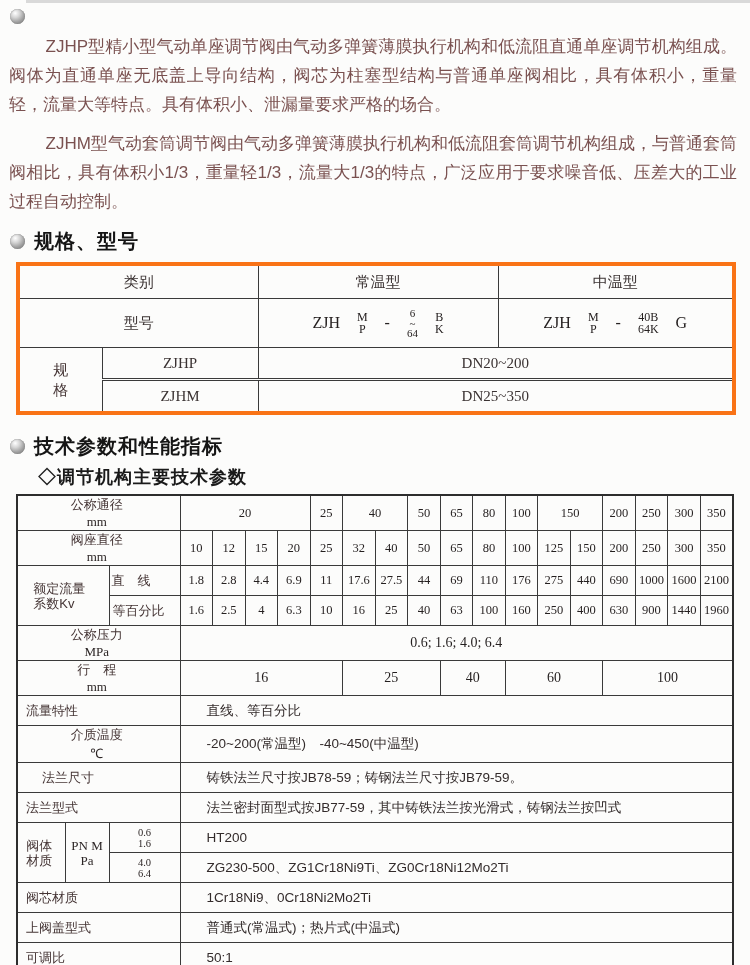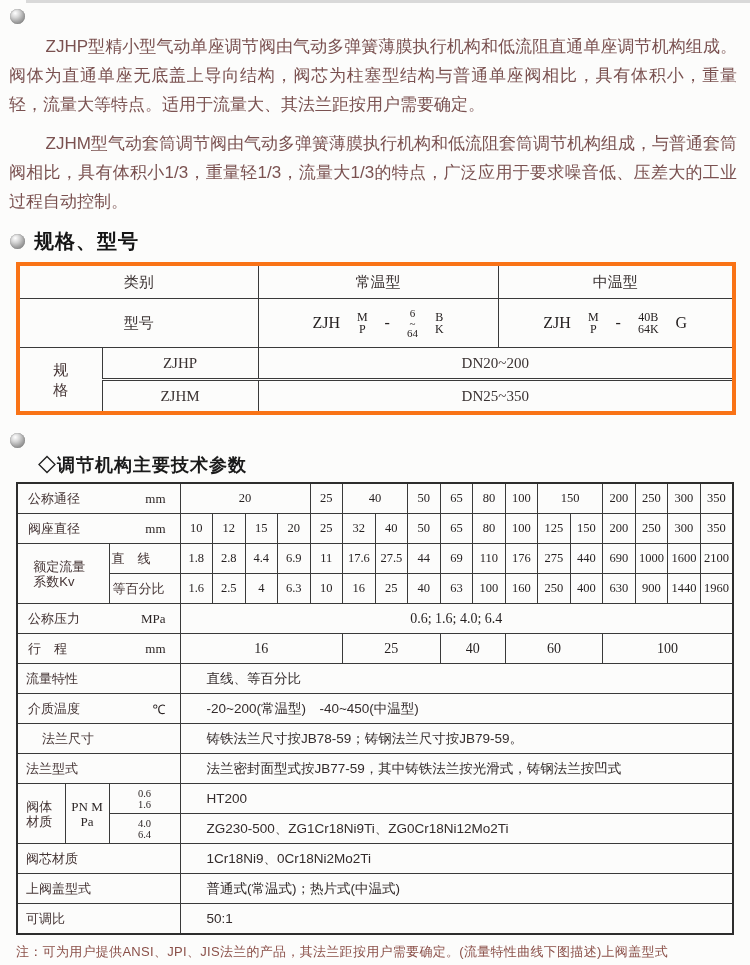--- a/index.html
+++ b/index.html
@@ -38,41 +38,41 @@
   .model{font-family:"Liberation Serif", serif;font-size:16px;color:#262121;
     display:inline-flex;align-items:center;gap:17px;justify-content:center;}
   .stk{display:inline-flex;flex-direction:column;justify-content:center;
     font-size:12px;line-height:12px;text-align:center;}
   .stk3{font-size:11px;line-height:10px;}
 
   .t2{width:718px;margin-top:5px;border:2px solid #2d2d2d;font-size:13px;}
   .t2 td{height:29px;padding:0 2px;}
   .t2 .num{font-family:"Liberation Serif", serif;font-size:12.5px;text-align:center;color:#241f1f;padding:0 1px;}
   .t2 .lb{color:#443434;text-align:left;}
-  .lbflex{display:flex;justify-content:space-between;align-items:center;padding:0 12px 0 8px;}
+  .lbflex{display:flex;justify-content:space-between;align-items:center;padding:0 12px 0 8px;flex-direction:column;}
   .lbflex .unit{font-family:"Liberation Serif", serif;color:#2c2525;}
   .t2 .val{text-align:left;padding-left:26px;color:#332b2b;font-size:13.5px;}
   .wrap2{word-break:break-all;line-height:15px;margin:0 auto;color:#443434;}
   .w2a{width:4.6em;}
   .w2b{width:2.6em;text-align:center;font-family:"Liberation Serif", serif;color:#2c2525;}
   .pnr{font-family:"Liberation Serif", serif;font-size:10.5px;line-height:11px;
     width:2.2em;margin:0 auto;word-break:break-all;text-align:center;color:#2c2525;}
   .kvlbl{padding-left:6px;}
 
   .footnote{margin:8px 10px 0 16px;font-size:13px;color:#8a4f48;letter-spacing:0.3px;}
 </style>
 </head>
 <body>
 
 <div class="topstrip"></div>
 
 <div class="sec-h">
   <span class="bullet"></span>
 </div>
-<p class="para">ZJHP型精小型气动单座调节阀由气动多弹簧薄膜执行机构和低流阻直通单座调节机构组成。阀体为直通单座无底盖上导向结构，阀芯为柱塞型结构与普通单座阀相比，具有体积小，重量轻，流量大等特点。适用于流量大、其法兰距按用户需要确定。</p>
+<p class="para">ZJHP型精小型气动单座调节阀由气动多弹簧薄膜执行机构和低流阻直通单座调节机构组成。阀体为直通单座无底盖上导向结构，阀芯为柱塞型结构与普通单座阀相比，具有体积小，重量轻，流量大等特点。具有体积小、泄漏量要求严格的场合。</p>
 <p class="para" style="margin-top:10px;">ZJHM型气动套筒调节阀由气动多弹簧薄膜执行机构和低流阻套筒调节机构组成，与普通套筒阀相比，具有体积小1/3，重量轻1/3，流量大1/3的特点，广泛应用于要求噪音低、压差大的工业过程自动控制。</p>
 
 <div class="sec-h" style="margin-top:12px;">
   <span class="bullet"></span>
   <h2>规格、型号</h2>
 </div>
 
 <table class="t1">
   <colgroup>
       <col style="width:84px">
@@ -132,20 +132,21 @@
   </tr>
   <tr class="r4">
     <td class="serif">ZJHM</td>
     <td class="serif" colspan="2">DN25~350</td>
   </tr>
 </tbody>
   </table>
 
 <div class="sec-h" style="margin-top:18px;">
   <span class="bullet"></span>
+  <h2>技术参数和性能指标</h2>
 </div>
 <div class="subhead">◇调节机构主要技术参数</div>
 
 <table class="t2">
   <colgroup>
     <col style="width:48px">
       <col style="width:44px">
       <col style="width:71px">
     <col span="17">
   </colgroup>

